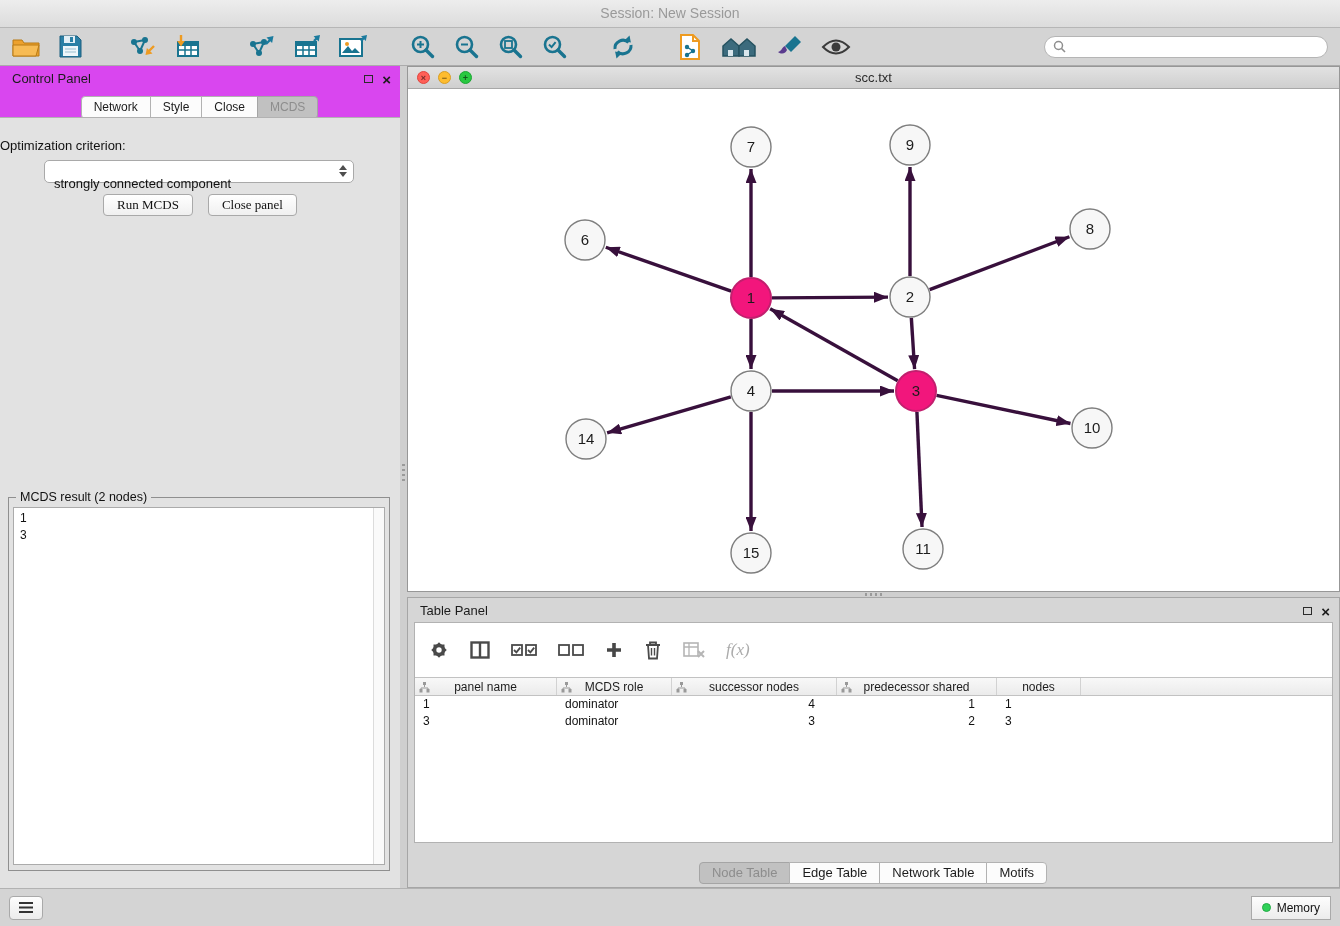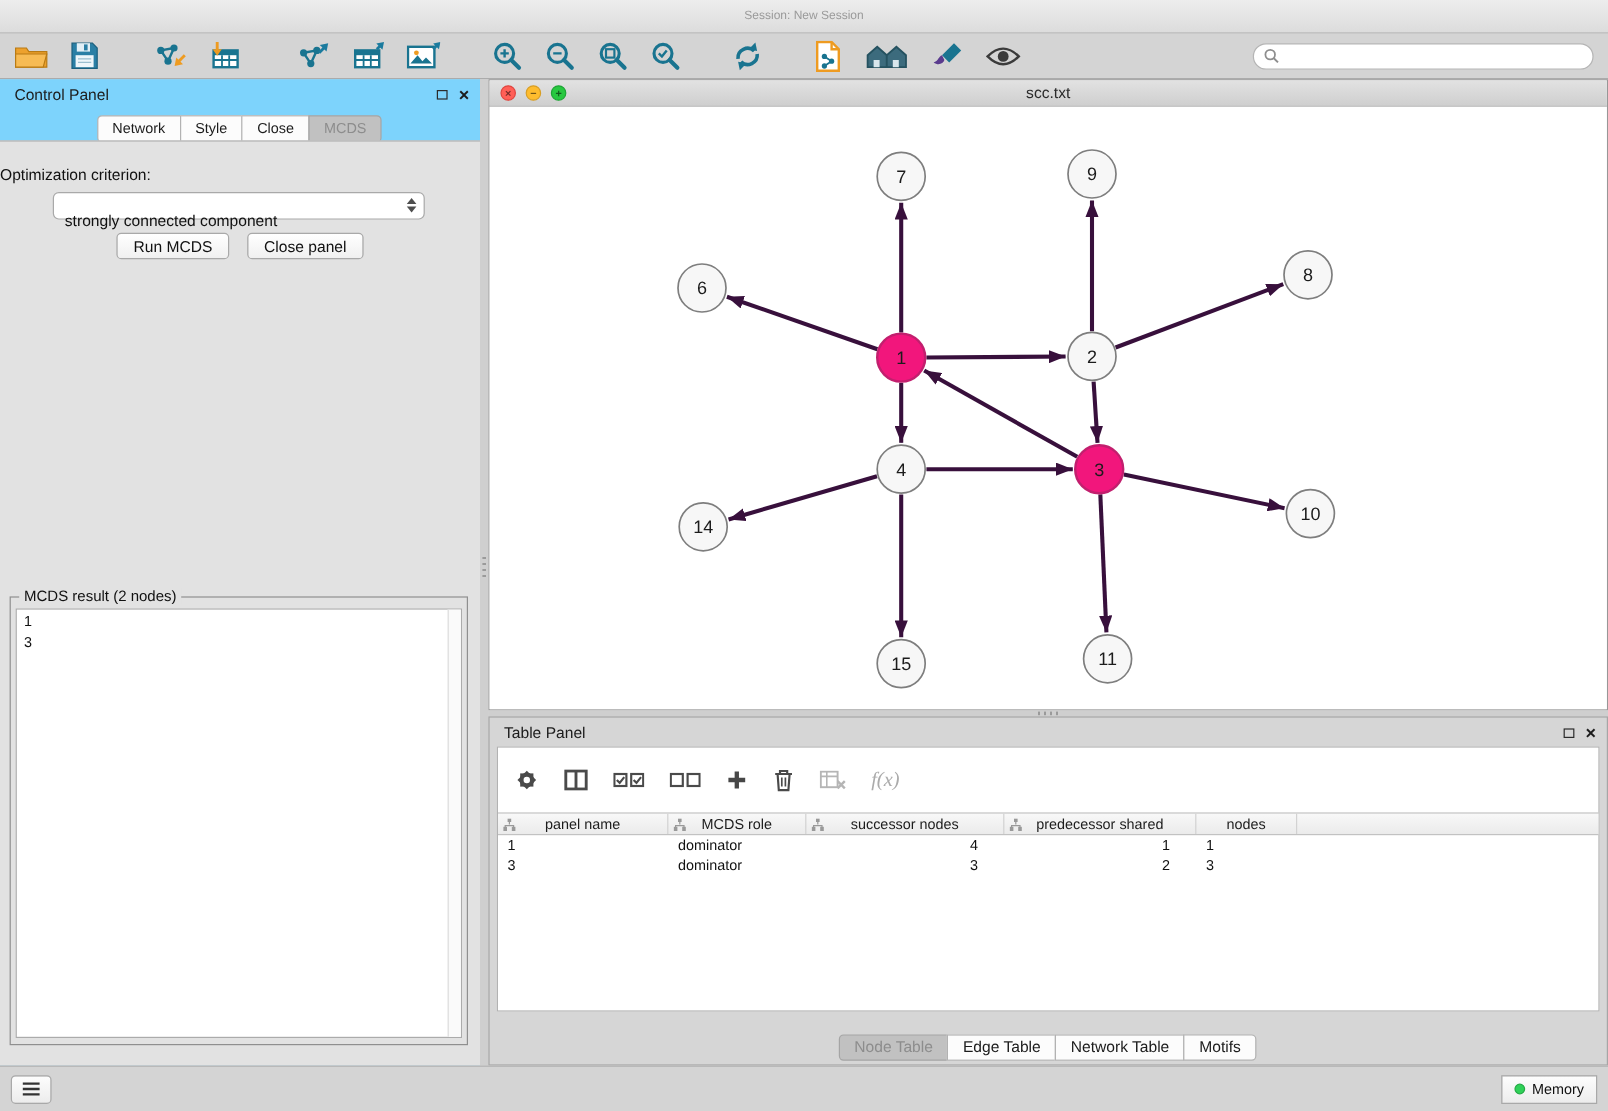--- a/index.html
+++ b/index.html
@@ -1,48 +1,48 @@
 <!DOCTYPE html>
 <html><head>
 <meta charset="utf-8">
 <style>
 *{margin:0;padding:0;box-sizing:border-box}
 body{font-family:"Liberation Sans",sans-serif;background:#bfbfbf}
 .app{position:relative;width:1340px;height:926px;background:#d4d4d4;overflow:hidden;font-size:13px;color:#1a1a1a}
 
 
-.titlebar{position:absolute;top:0;left:0;right:0;height:28px;background:linear-gradient(#ededed,#dcdcdc);border-bottom:1px solid #b6b6b6;text-align:center;line-height:27px;font-size:10px;color:#9a9a9a}
+.titlebar{position:absolute;top:0;left:0;right:0;height:28px;background:linear-gradient(#ededed,#dcdcdc);border-bottom:1px solid #b6b6b6;text-align:center;line-height:27px;font-size:14px;color:#9a9a9a}
 
 
 .toolbar{position:absolute;top:28px;left:0;right:0;height:38px;background:#d4d4d4;border-bottom:1px solid #ababab;display:flex;align-items:center;padding:0 10px}
 .tbtn{background:none;border:none;padding:2px;margin-right:15px;display:flex;align-items:center;cursor:default}
 .grp{margin-left:24px}
 .search-box{margin-left:auto;margin-right:2px;display:flex;align-items:center;width:284px;height:22px;background:#fff;border:1px solid #b5b5b5;border-radius:11px;padding:0 8px;gap:5px}
 .search-box input{border:none;outline:none;flex:1;font-size:12px;background:transparent;font-family:"Liberation Sans",sans-serif}
 
 
-.control-panel{position:absolute;left:0;top:66px;width:400px;height:822px;background:#7dd3fc}
+.control-panel{position:absolute;left:0;top:66px;width:400px;height:822px;background:#d946ef}
 .panel-header{position:relative;height:26px;line-height:25px;font-size:13px;color:#1c1c1c;padding-left:12px}
 .hdr-icons{position:absolute;right:9px;top:0;height:100%;display:flex;align-items:center;gap:9px}
 .float-icon{width:9px;height:8px;border:1.5px solid #2b2b2b;display:inline-block}
 .close-x{font-size:15px;font-weight:bold;color:#1c1c1c;line-height:1}
 .cp-tabs{position:absolute;top:30px;left:0;right:0;text-align:center;font-size:12px}
 .tab{display:inline-block;padding:3px 12px 4px;background:#fcfcfc;border:1px solid #b2b2b2;margin-left:-1px;color:#1c1c1c;vertical-align:top}
 .tab.first{border-radius:4px 0 0 4px}
 .tab.last{border-radius:0 4px 4px 0}
 .tab.selected{background:#c1c1c1;color:#8d8d8d;border-color:#a5a5a5}
 .cp-body{position:absolute;top:51px;left:0;right:0;bottom:0;background:#e2e2e2;border-top:1px solid #b2b2b2}
 .opt-label{position:absolute;top:20px;left:0;right:0;text-align:left;font-size:13px;color:#111}
 .dropdown{position:absolute;top:42px;left:44px;width:310px;height:23px;background:#fff;border:1px solid #a9a9a9;border-radius:5px;line-height:21px;padding:12px 24px 0 9px;font-size:13px;color:#111}
 .dd-arrows{position:absolute;right:6px;top:4px;display:flex;flex-direction:column;gap:2px}
 .dd-arrows i{display:block;width:0;height:0;border-left:4px solid transparent;border-right:4px solid transparent}
 .dd-up{border-bottom:5px solid #4e4e4e}
 .dd-down{border-top:5px solid #4e4e4e}
 .btn-row{position:absolute;top:76px;left:0;right:0;display:flex;justify-content:center;gap:15px}
-.btn{height:22px;background:linear-gradient(#ffffff,#f0f0f0);border:1px solid #a9a9a9;border-radius:4px;font-size:13px;padding:0 13px;color:#111;font-family:Liberation Sans, sans-serif}
+.btn{height:22px;background:linear-gradient(#ffffff,#f0f0f0);border:1px solid #a9a9a9;border-radius:4px;font-size:13px;padding:0 13px;color:#111;font-family:Liberation Serif, serif}
 .result-group{position:absolute;top:379px;left:8px;width:382px;height:374px;border:1px solid #8f8f8f}
 .result-legend{position:absolute;top:-8px;left:7px;background:#e2e2e2;padding:0 4px;font-size:12.5px;color:#111}
 .result-box{position:absolute;left:4px;top:9px;right:4px;bottom:5px;background:#fff;border:1px solid #ababab}
 .result-lines{padding:2px 6px;font-size:12px;line-height:17px;color:#111}
 .result-scrollbar{position:absolute;top:0;right:0;bottom:0;width:11px;background:#fafafa;border-left:1px solid #dcdcdc}
 
 
 .v-divider{position:absolute;left:400px;top:66px;width:7px;height:822px;background:#cfcfcf}
 .v-handle{position:absolute;top:398px;left:2px;width:3px;height:20px;background:repeating-linear-gradient(#9a9a9a 0 2px,#cfcfcf 2px 5px)}
 .h-divider{position:absolute;left:407px;top:592px;width:933px;height:5px;background:#cfcfcf}

